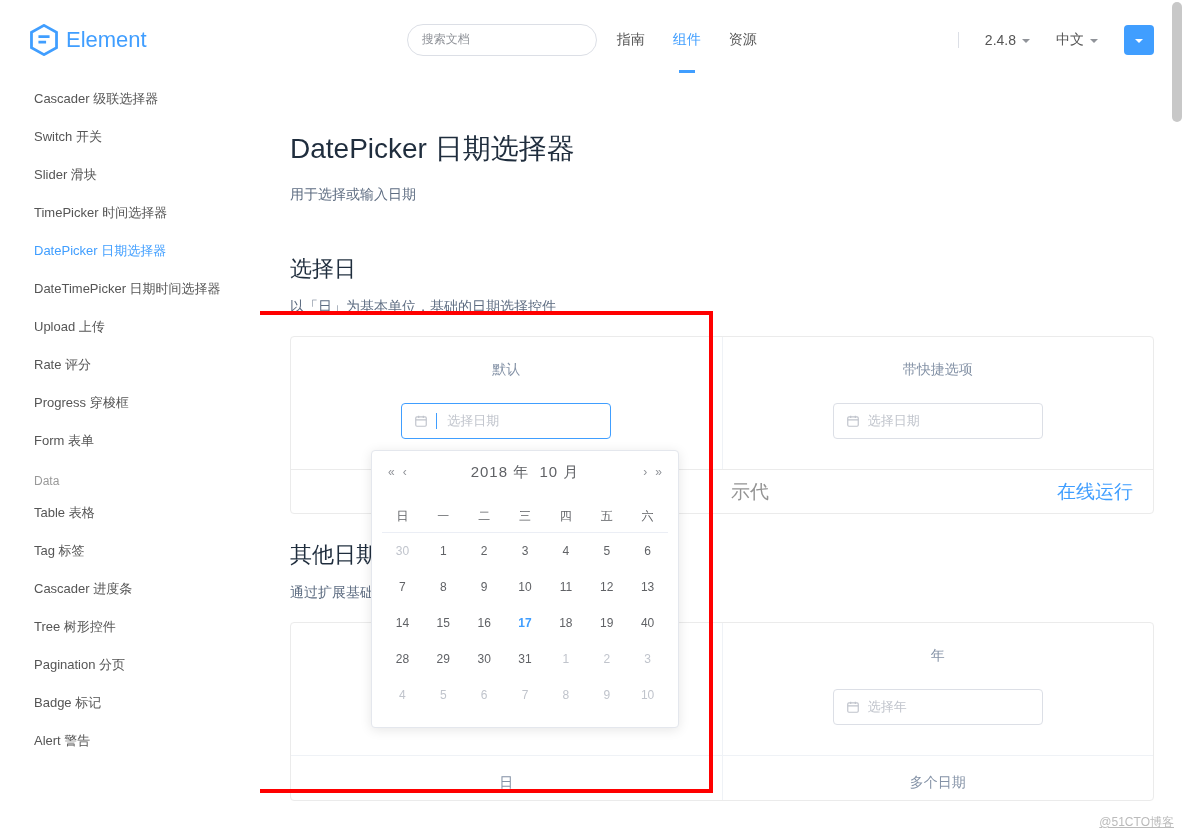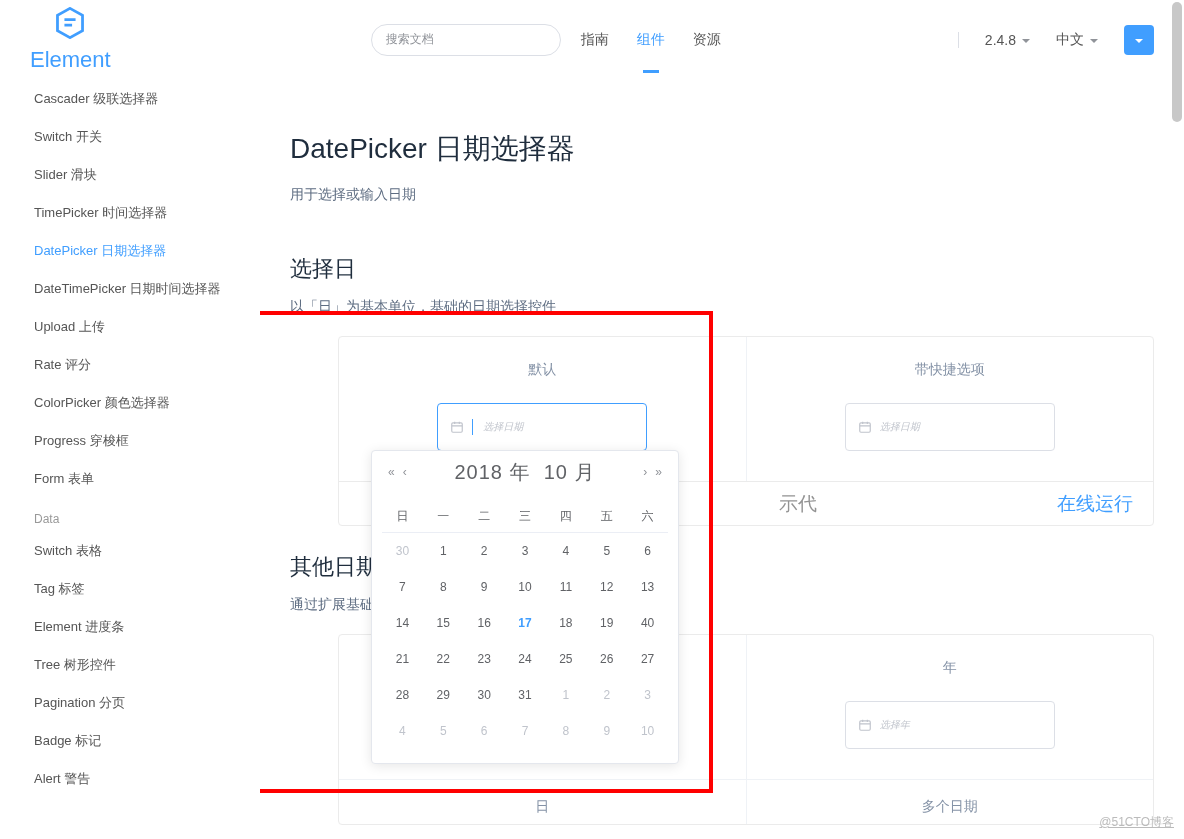--- a/index.html
+++ b/index.html
@@ -1,20 +1,20 @@
 <!DOCTYPE html>
 <html><head>
 <meta charset="utf-8">
 <style>
 * { box-sizing: border-box; margin: 0; padding: 0; }
 body { font-family: "Helvetica Neue", Helvetica, "PingFang SC", "Hiragino Sans GB", "Microsoft YaHei", Arial, sans-serif; font-size: 14px; color: #333; background: #fff; width: 1184px; height: 839px; overflow: hidden; position: relative; }
 
 
 .header { height: 80px; display: flex; align-items: center; padding: 0 30px; border-bottom: 1px solid transparent; }
-.logo { display: flex; align-items: center; color: #409eff; font-size: 22px; font-weight: 500; gap: 8px; flex-direction: column; }
+.logo { display: flex; align-items: center; color: #409eff; font-size: 22px; font-weight: 500; gap: 8px; }
 .logo-icon { width: 28px; height: 32px; }
 .search-box { margin-left: 260px; width: 190px; height: 32px; border: 1px solid #dcdfe6; border-radius: 16px; padding: 0 14px; font-size: 12px; color: #909399; display: flex; align-items: center; }
 .nav { display: flex; align-items: center; margin-left: 20px; gap: 28px; flex: 1; }
 .nav-item { color: #555; font-size: 14px; cursor: pointer; position: relative; padding: 6px 0;}
 .nav-item.active { color: #409eff; }
 .nav-item.active::after { content: ""; position: absolute; left: 50%; transform: translateX(-50%); bottom: -18px; width: 16px; height: 3px; background: #409eff; }
 .nav-right { display: flex; align-items: center; gap: 26px; margin-left: auto; }
 .version-sel, .lang-sel { color: #555; font-size: 14px; display: flex; align-items: center; gap: 6px; }
 .divider-v { width: 1px; height: 16px; background: #dcdfe6; }
 .theme-btn { width: 30px; height: 30px; background: #409eff; border-radius: 4px; display: flex; align-items: center; justify-content: center; color: #fff; }
@@ -24,37 +24,37 @@
 .sidebar { width: 260px; padding: 0 0 20px 34px; overflow-y: auto; font-size: 13px; }
 .side-item { padding: 10px 0; color: #555; cursor: pointer; font-size: 13px;}
 .side-item.active { color: #409eff; }
 .side-group { color: #999; font-size: 12px; padding: 14px 0 6px 0; }
 .main { flex: 1; padding: 0 30px 0 30px; overflow: hidden; position: relative;}
 h1.page-title { font-size: 28px; font-weight: 400; color: #1f2d3d; margin: 50px 0 18px 0; }
 .page-desc { color: #5e6d82; font-size: 14px; margin-bottom: 50px; }
 h2.section-title { font-size: 22px; font-weight: 400; color: #1f2d3d; margin: 0 0 14px 0;}
 .section-desc { color: #5e6d82; font-size: 14px; margin-bottom: 20px;}
 
-.demo-box { border: 1px solid #ebebeb; border-radius: 4px; margin-bottom: 26px; margin-left: 48px; }
+.demo-box { border: 1px solid #ebebeb; border-radius: 4px; margin-bottom: 26px; }
 .demo-row { display: flex; }
 .demo-cell { flex: 1; padding: 24px 20px 30px 20px; text-align: center; }
 .demo-cell + .demo-cell { border-left: 1px solid #eff2f6; }
 .demo-label { color: #8492a6; font-size: 14px; margin-bottom: 24px; }
-.el-input { width: 210px; height: 48px; border: 1px solid #dcdfe6; border-radius: 4px; display: inline-flex; align-items: center; padding: 0 12px; color: #c0c4cc; font-size: 10px; gap: 8px; background: #fff; font-style: italic; }
+.el-input { width: 210px; height: 36px; border: 1px solid #dcdfe6; border-radius: 4px; display: inline-flex; align-items: center; padding: 0 12px; color: #c0c4cc; font-size: 13px; gap: 8px; background: #fff; }
 .el-input.focus { border-color: #409eff; }
 .demo-footer { border-top: 1px solid #ebebeb; height: 44px; display: flex; align-items: center; justify-content: space-between; padding: 0 20px; color: #409eff; font-size: 19px;}
 .demo-footer .hidden-text { color: #666; margin-right: auto; opacity:0.7;}
 
 .highlight-box { position: absolute; border: 4px solid #ff0000; pointer-events: none; z-index: 5; }
 
 
 .date-panel { position: absolute; width: 308px; background: #fff; border: 1px solid #e4e7ed; border-radius: 4px; box-shadow: 0 2px 12px 0 rgba(0,0,0,.1); z-index: 10; }
 .dp-head { height: 42px; display: flex; align-items: center; padding: 0 12px; color: #606266; font-size: 15px; }
 .dp-head .arrow { color: #909399; font-size: 12px; padding: 0 4px; cursor: pointer;}
-.dp-head .title { flex: 1; text-align: center; color: #606266; font-size: 20px; letter-spacing: 1px;}
+.dp-head .title { flex: 1; text-align: center; color: #606266; font-size: 15px; letter-spacing: 1px;}
 .dp-grid { padding: 6px 10px 14px 10px; }
 .dp-row { display: flex; }
 .dp-cell { flex: 1; text-align: center; font-size: 12px; color: #606266; height: 36px; line-height: 36px; cursor: pointer;}
 .dp-head-row .dp-cell { color: #606266; border-bottom: 1px solid #ebeef5; height: 34px; line-height: 34px; font-size:12px;}
 .dp-cell.other { color: #c0c4cc; }
 .dp-cell.today { color: #409eff; font-weight: 600; }
 
 
 .fake-scroll { position: absolute; right: 2px; top: 2px; width: 10px; height: 120px; background: #c8c8c8; border-radius: 5px; }
 
@@ -100,27 +100,26 @@
 
   <div class="sidebar" id="sidebar">
       <div class="side-item">Cascader 级联选择器</div>
       <div class="side-item">Switch 开关</div>
       <div class="side-item">Slider 滑块</div>
       <div class="side-item">TimePicker 时间选择器</div>
       <div class="side-item active">DatePicker 日期选择器</div>
       <div class="side-item">DateTimePicker 日期时间选择器</div>
       <div class="side-item">Upload 上传</div>
       <div class="side-item">Rate 评分</div>
-      <div class="side-item">ColorPicker 颜色选择器</div>
       <div class="side-item">Progress 穿梭框</div>
       <div class="side-item">Form 表单</div>
       <div class="side-group">Data</div>
-      <div class="side-item">Switch 表格</div>
+      <div class="side-item">Table 表格</div>
       <div class="side-item">Tag 标签</div>
-      <div class="side-item">Element 进度条</div>
+      <div class="side-item">Cascader 进度条</div>
       <div class="side-item">Tree 树形控件</div>
       <div class="side-item">Pagination 分页</div>
       <div class="side-item">Badge 标记</div>
       <div class="side-item">Alert 警告</div>
     </div>
 
   <div class="main">
     <h1 class="page-title">DatePicker 日期选择器</h1>
     <div class="page-desc">用于选择或输入日期</div>
 
@@ -225,29 +224,20 @@
           <div class="dp-row">
             <div class="dp-cell">14</div>
             <div class="dp-cell">15</div>
             <div class="dp-cell">16</div>
             <div class="dp-cell today">17</div>
             <div class="dp-cell">18</div>
             <div class="dp-cell">19</div>
             <div class="dp-cell">40</div>
           </div>
           <div class="dp-row">
-            <div class="dp-cell">21</div>
-            <div class="dp-cell">22</div>
-            <div class="dp-cell">23</div>
-            <div class="dp-cell">24</div>
-            <div class="dp-cell">25</div>
-            <div class="dp-cell">26</div>
-            <div class="dp-cell">27</div>
-          </div>
-          <div class="dp-row">
             <div class="dp-cell">28</div>
             <div class="dp-cell">29</div>
             <div class="dp-cell">30</div>
             <div class="dp-cell">31</div>
             <div class="dp-cell other">1</div>
             <div class="dp-cell other">2</div>
             <div class="dp-cell other">3</div>
           </div>
           <div class="dp-row">
             <div class="dp-cell other">4</div>

